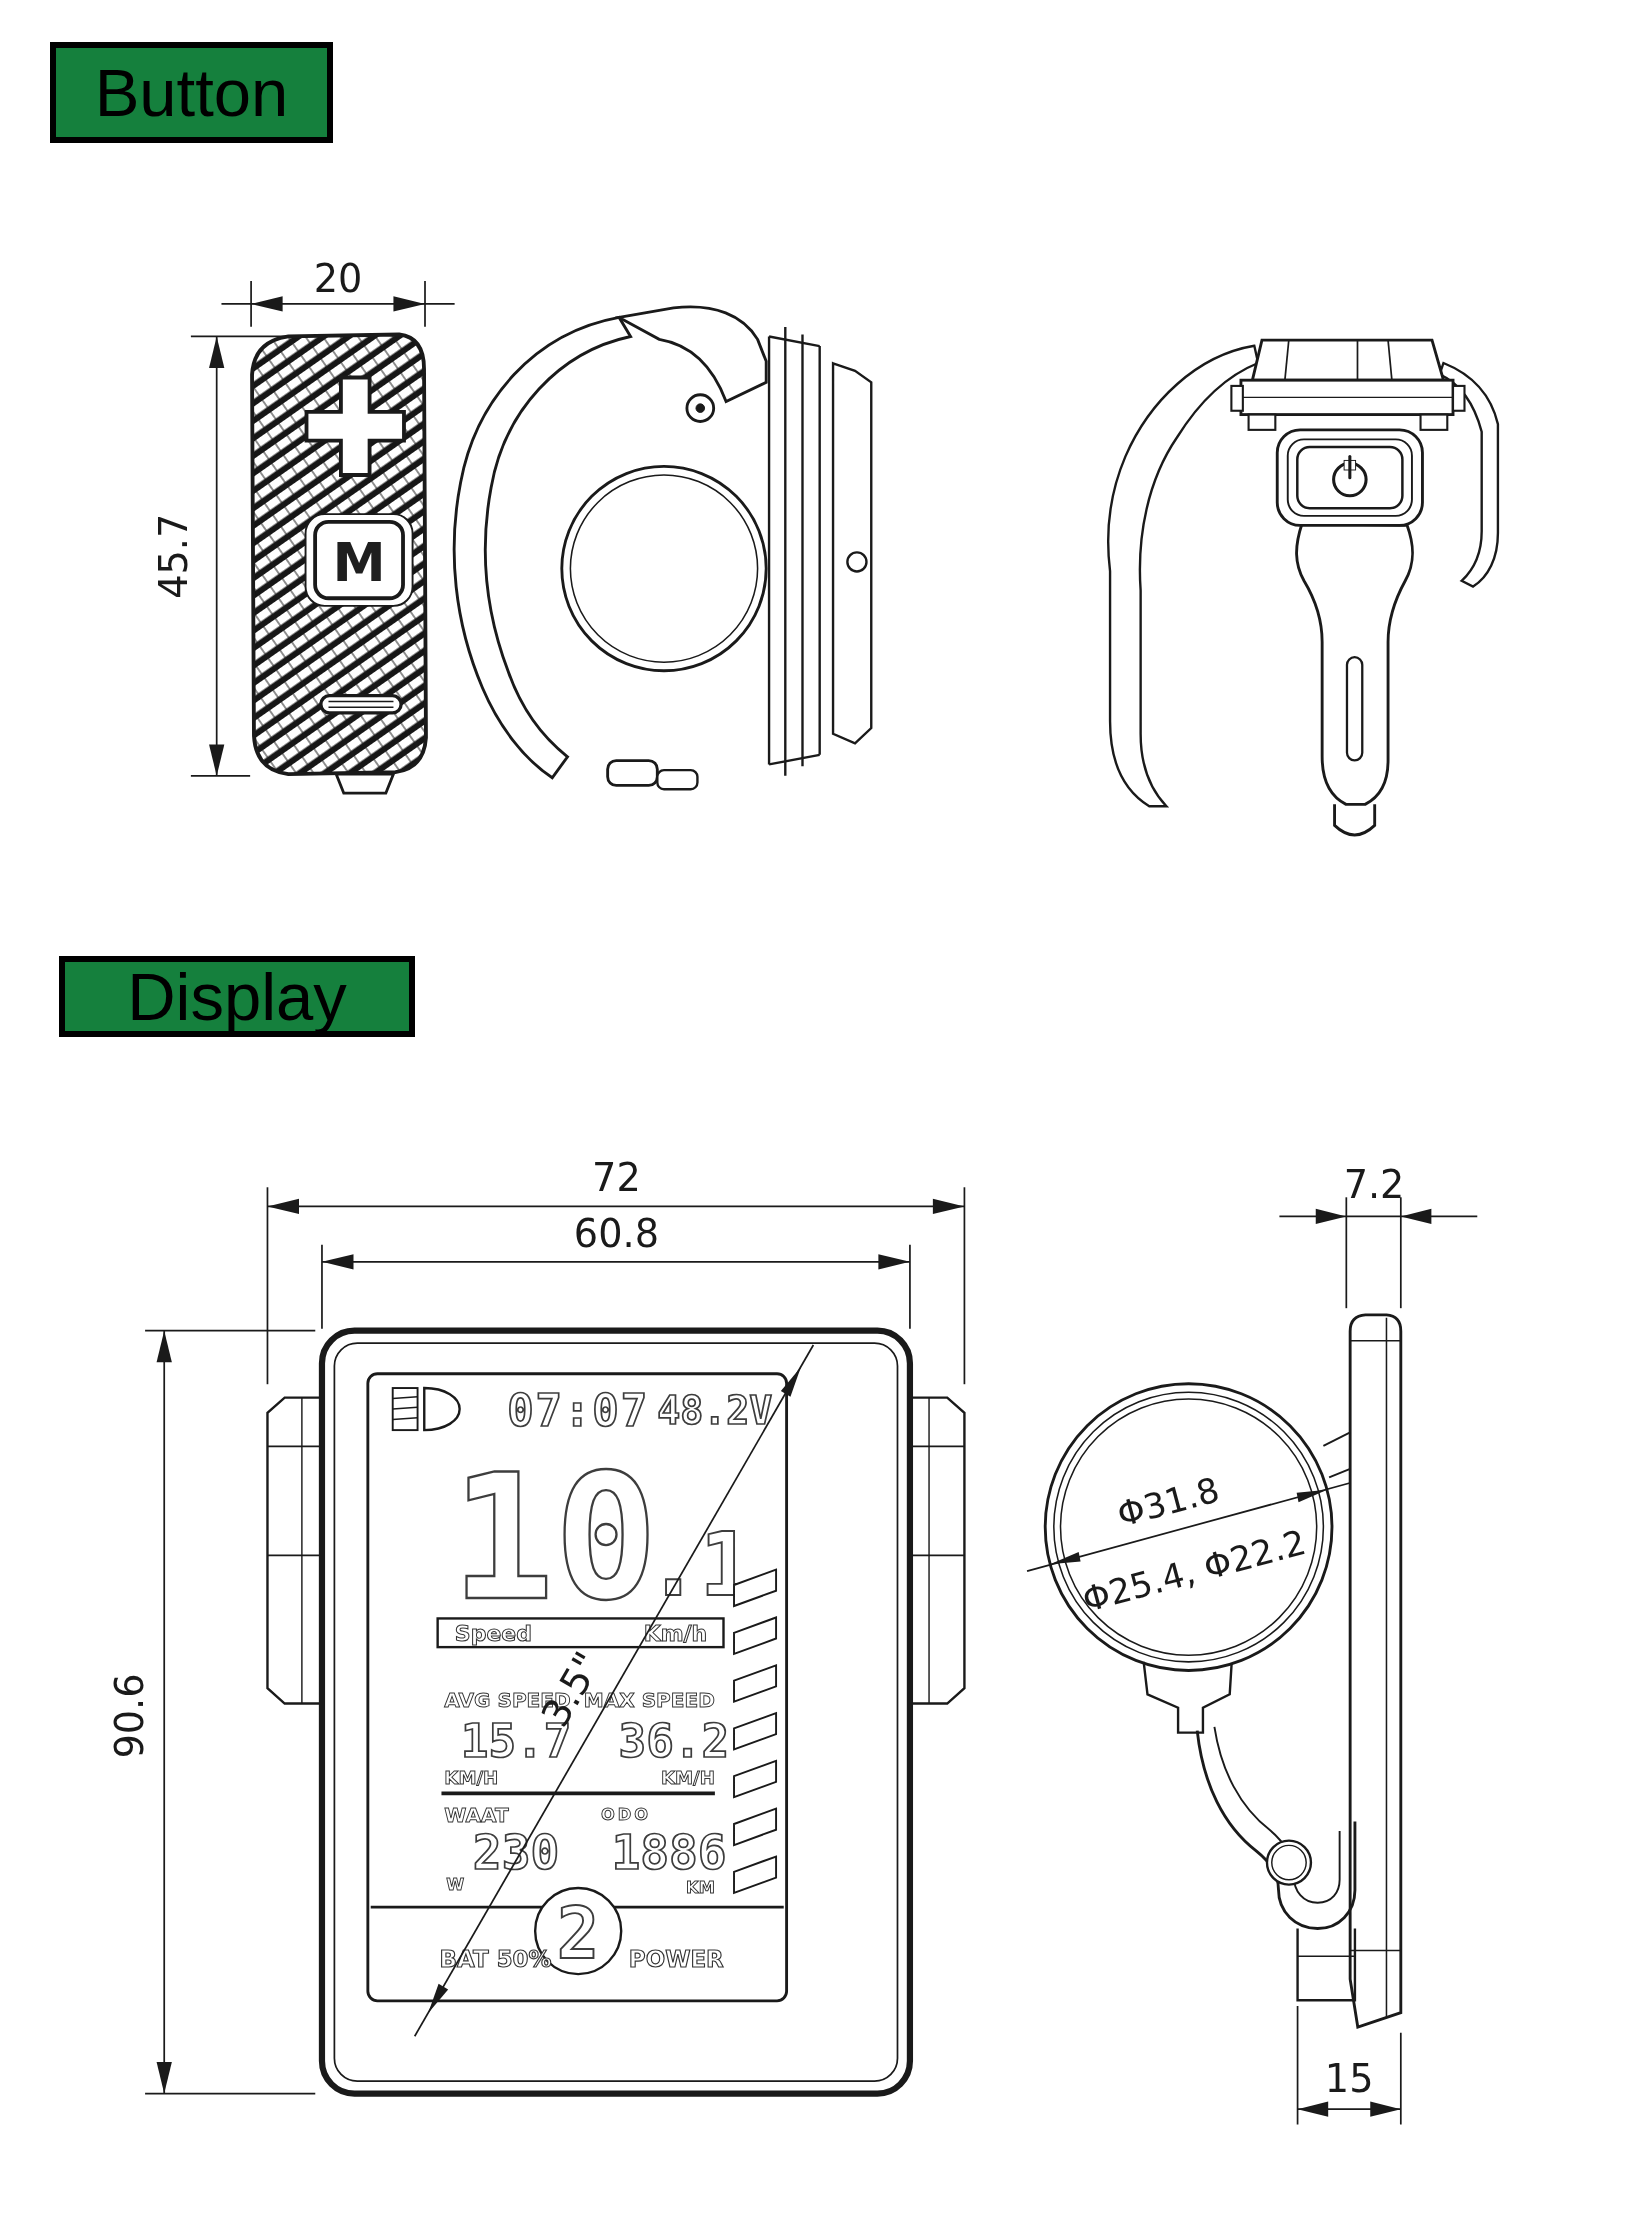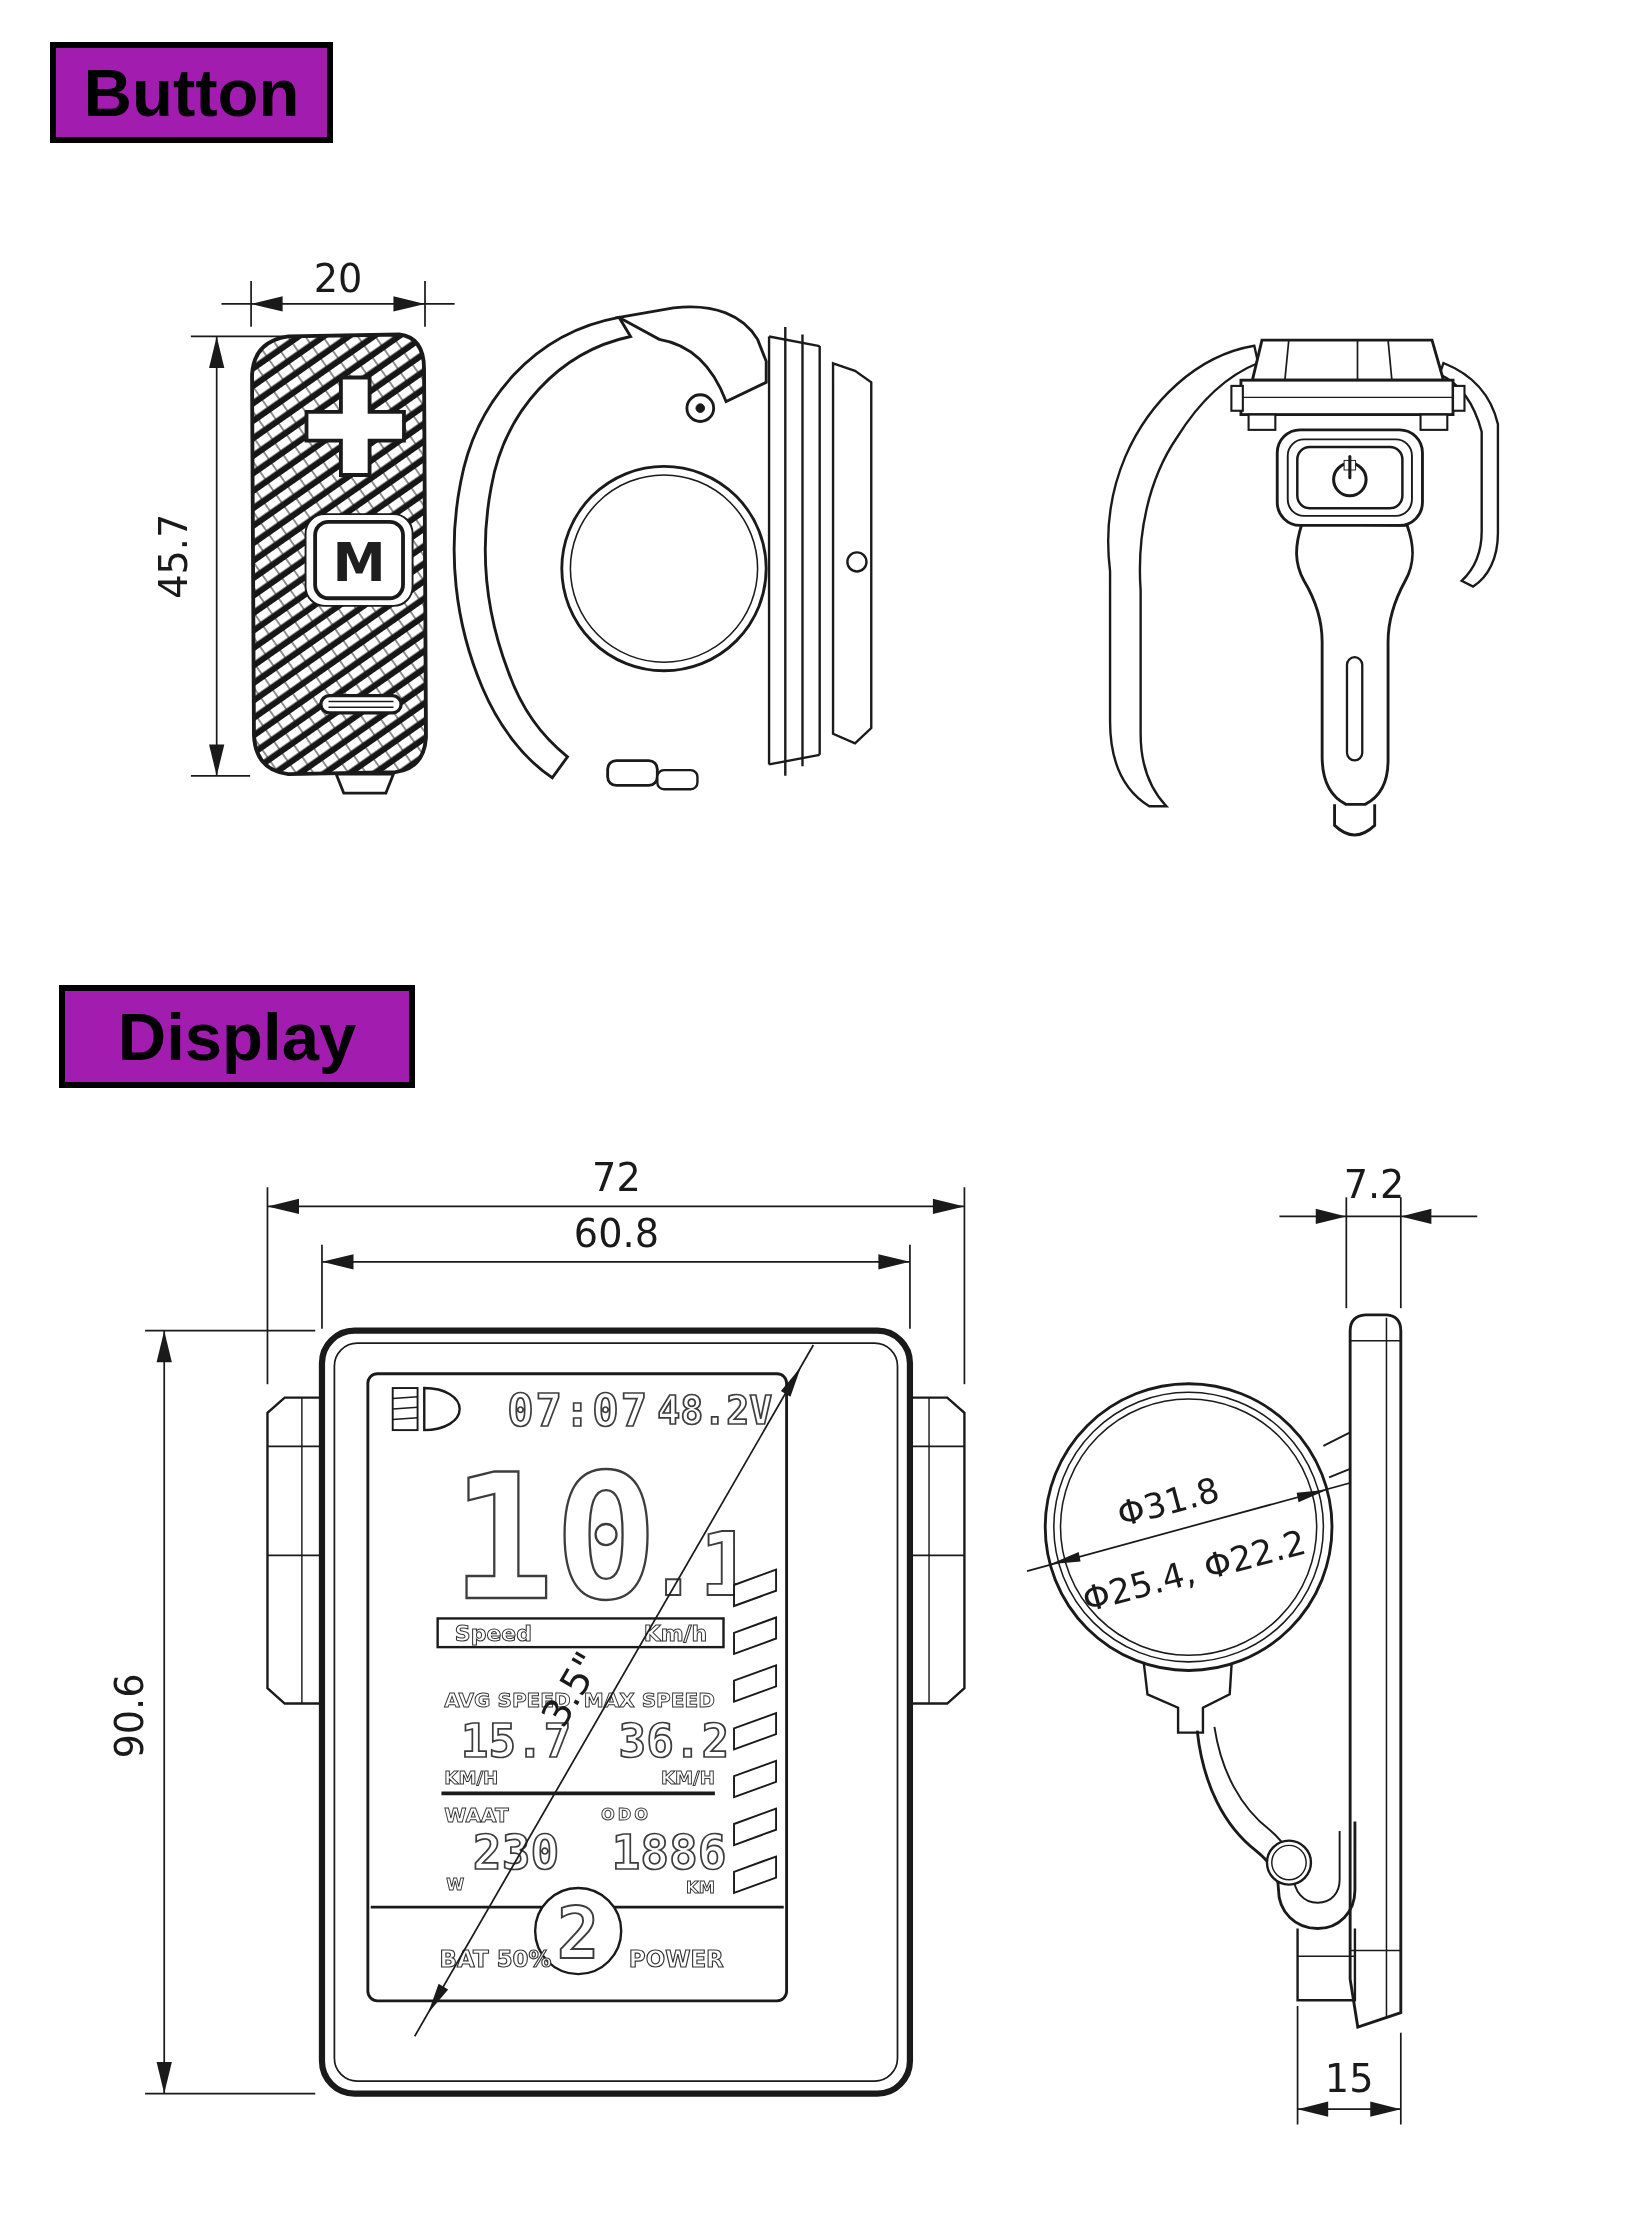--- a/index.html
+++ b/index.html
@@ -1,23 +1,23 @@
 <!DOCTYPE html>
 <html><head>
 <meta charset="utf-8">
 <style>
   * { margin:0; padding:0; box-sizing:border-box; }
   html,body { background:#ffffff; }
   #canvas { position:relative; width:1647px; height:2222px; background:#ffffff;
             font-family:"Liberation Sans", sans-serif; overflow:hidden; }
-  .title-box { position:absolute; border:6.7px solid #000; background:#a21caf; display:flex;
-               align-items:center; justify-content:center; font-weight:bold; color:#000;
+  .title-box { position:absolute; border:6.7px solid #000; background:#15803d; display:flex;
+               align-items:center; justify-content:center; font-weight:normal; color:#000;
                font-family:"Liberation Sans", sans-serif;text-align:center; }
   #button-title { left:50px; top:42px; width:283px; height:101px; font-size:67px; }
-  #display-title { left:59px; top:956px; width:356px; height:103px; font-size:67px;margin-top:29px; }
+  #display-title { left:59px; top:956px; width:356px; height:81px; font-size:67px; }
   svg { position:absolute; overflow:visible; }
   svg line, svg path, svg rect, svg circle, svg polyline { stroke:#1a1a1a; }
   .dim  { font-family:"DejaVu Sans", sans-serif; font-size:40px; fill:#1a1a1a; stroke:none; }
   .dim2 { font-family:"DejaVu Sans", sans-serif; font-size:36px; fill:#1a1a1a; stroke:none; }
   .lcdv { font-family:"DejaVu Sans Mono", monospace; font-weight:700; fill:#ffffff; stroke:#3d3d3d; }
   .lcdl { font-family:"DejaVu Sans", sans-serif; font-weight:700; fill:#ffffff; stroke:#353535; }
   .mlab { font-family:"DejaVu Sans", sans-serif; font-weight:700; fill:#1f1f1f; font-size:56px; stroke:none; }
   .arr  { fill:#1a1a1a; stroke:none; }
 </style>
 </head>

